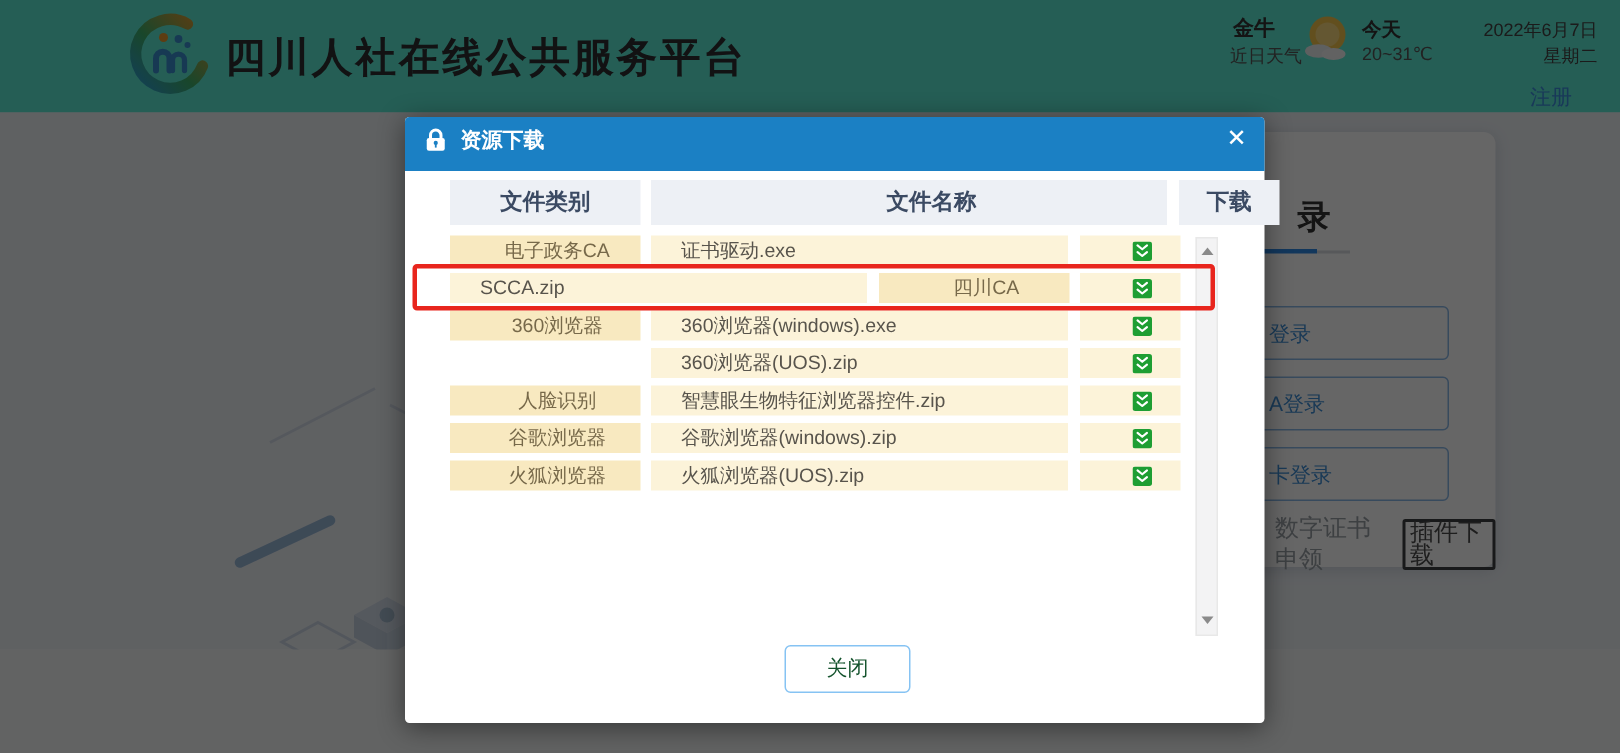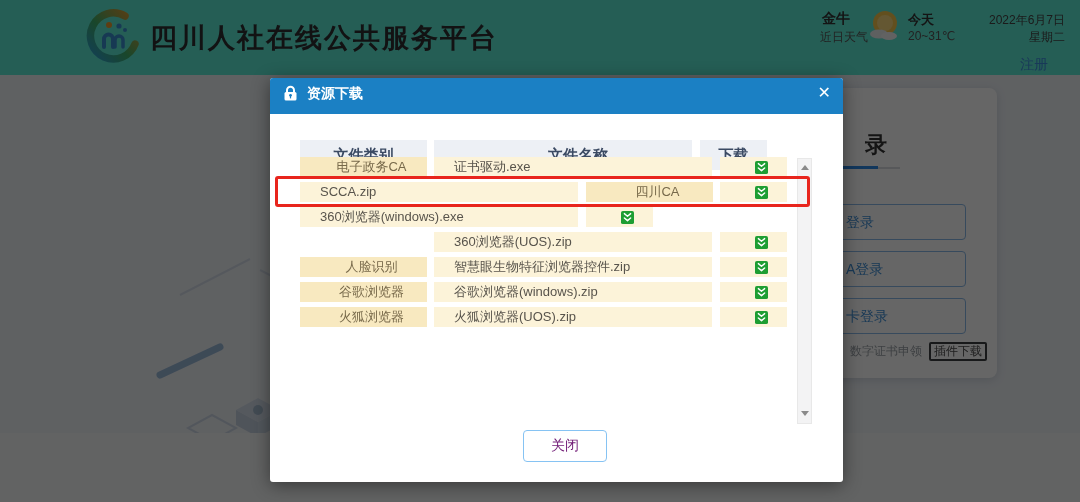--- a/index.html
+++ b/index.html
@@ -27,61 +27,61 @@
   .illustration { position:absolute; left:140px; top:175px; }
 
   
   .login-card { position:absolute; left:630px; top:88px; width:367px; height:290px; background:#fff; border-radius:8px;
     box-shadow:0 2px 10px rgba(60,80,110,.18); z-index:2; }
   .login-title { position:absolute; left:235px; top:42px; font-size:22px; font-weight:bold; color:#333; }
   .login-underline-blue { position:absolute; left:210px; top:78px; width:38px; height:3px; background:#2e8ae6; }
   .login-underline-gray { position:absolute; left:248px; top:79px; width:22px; height:2px; background:#d9dde2; }
   .login-btn { position:absolute; left:70px; width:266px; height:36px; border:1px solid #8bb8e8; border-radius:4px;
     background:#fff; color:#3f8fd6; font-size:14px; text-align:left; padding-left:145px; line-height:34px; cursor:pointer; }
-  .login-links { position:absolute; left:220px; top:254px; font-size:12px; color:#9aa0a6; display:flex; align-items:center; gap:7px; }
+  .login-links { position:absolute; left:220px; top:254px; font-size:16px; color:#9aa0a6; display:flex; align-items:center; gap:7px; }
   .plugin-link { color:#4d4d4d; border:2px solid #3c4043; border-radius:2px; padding:0 3px; line-height:15px; cursor:pointer; }
   .cert-link { cursor:pointer; }
 
   
   .overlay { position:absolute; inset:0; background:rgba(0,0,0,.60); z-index:5; }
 
   
   .modal { position:absolute; left:270px; top:78px; width:573px; height:404px; background:#fff; border-radius:3px;
     box-shadow:0 3px 18px rgba(0,0,0,.45); z-index:10; }
   .modal-header { position:absolute; left:0; top:0; width:100%; height:36px; background:var(--accent-blue,#1b80c4);
     border-radius:3px 3px 0 0; }
   .lock-icon { position:absolute; left:13px; top:7px; }
   .modal-title { position:absolute; left:37px; top:0; line-height:30px; color:#fff; font-size:14px; font-weight:bold; }
   .modal-close { position:absolute; right:12px; top:0; line-height:30px; color:#fff; font-size:16px; cursor:pointer; }
 
   .thead { position:absolute; top:42px; left:30px; display:flex; gap:7px; }
-  .th { background:#edf0f5; color:#3b4a63; font-size:15px; font-weight:bold; text-align:center; height:30px; line-height:30px;margin-top:20px; }
+  .th { background:#edf0f5; color:#3b4a63; font-size:15px; font-weight:bold; text-align:center; height:30px; line-height:30px; }
   .th-cat { width:127px; }
-  .th-name { width:258px; margin-right:1px;padding-left:30px; }
+  .th-name { width:344px; margin-right:1px;padding-left:30px; }
   .th-dl { width:67px; }
 
   .tbody { position:absolute; top:79px; left:30px; }
   .t-row { display:flex; gap:7px; height:20px; margin-bottom:5px; align-items:stretch; }
   .cell { font-size:13px; line-height:20px;padding-left:16px; }
   .cell.cat { width:127px; background:var(--row-category-bg,#f8e9c0); color:#77694a; text-align:center; }
   .cell.cat.empty { background:transparent; }
   .cell.fname { width:278px; background:var(--row-name-bg,#fcf3d9); color:#58544c; padding-left:20px; margin-right:1px; }
   .cell.dl { width:67px; background:var(--row-name-bg,#fcf3d9); display:flex; align-items:center; justify-content:center; cursor:pointer; }
 
   .scrollbar { position:absolute; left:527px; top:80px; width:15px; height:266px; background:#f3f3f4; border:1px solid #e8e8e8; }
   .sb-up, .sb-down { position:absolute; left:0; width:13px; height:14px; cursor:pointer; }
   .sb-up { top:2px; } .sb-down { bottom:2px; }
   .sb-up i { display:block; margin:4px auto 0; width:0; height:0; border-left:4px solid transparent; border-right:4px solid transparent; border-bottom:5px solid #8a8a8a; }
   .sb-down i { display:block; margin:4px auto 0; width:0; height:0; border-left:4px solid transparent; border-right:4px solid transparent; border-top:5px solid #8a8a8a; }
 
   .highlight-box { position:absolute; left:5px; top:98px; width:535px; height:31px; border:3px solid var(--highlight-red,#e8251d);
     border-radius:3px; pointer-events:none; z-index:3; }
 
   .close-btn { position:absolute; left:253px; top:352px; width:84px; height:32px; background:#fff; border:1px solid #86c3f3;
-    border-radius:4px; color:#701a75; font-size:14px; cursor:pointer; font-family:inherit; }
+    border-radius:4px; color:#14532d; font-size:14px; cursor:pointer; font-family:inherit; }
 </style>
 </head>
 <body>
 
 <div class="page-header">
   <svg class="logo" viewBox="0 0 58 60">
     <defs>
       <linearGradient id="lg1" x1="0" y1="1" x2="1" y2="0">
         <stop offset="0" stop-color="#2f9fd8"></stop>
           <stop offset="0.45" stop-color="#3fb06b"></stop>
@@ -178,20 +178,21 @@
         <div class="cell fname">SCCA.zip</div>
         <div class="cell cat">四川CA</div>
         <div class="cell dl">
           <svg width="13" height="13" viewBox="0 0 14 14">
             <rect width="14" height="14" rx="2" style="fill:var(--download-green,#1e9e33)"></rect>
             <path d="M3.6 2.8 7 5.6 10.4 2.8 M3.6 7.6 7 10.4 10.4 7.6" stroke="#fff" stroke-width="1.5" fill="none" stroke-linecap="round" stroke-linejoin="round"></path>
           </svg>
         </div>
       </div>
       <div class="t-row">
+        <div class="cell cat">360浏览器</div>
         <div class="cell fname">360浏览器(windows).exe</div>
         <div class="cell dl">
           <svg width="13" height="13" viewBox="0 0 14 14">
             <rect width="14" height="14" rx="2" style="fill:var(--download-green,#1e9e33)"></rect>
             <path d="M3.6 2.8 7 5.6 10.4 2.8 M3.6 7.6 7 10.4 10.4 7.6" stroke="#fff" stroke-width="1.5" fill="none" stroke-linecap="round" stroke-linejoin="round"></path>
           </svg>
         </div>
       </div>
       <div class="t-row">
         <div class="cell cat empty"></div>

